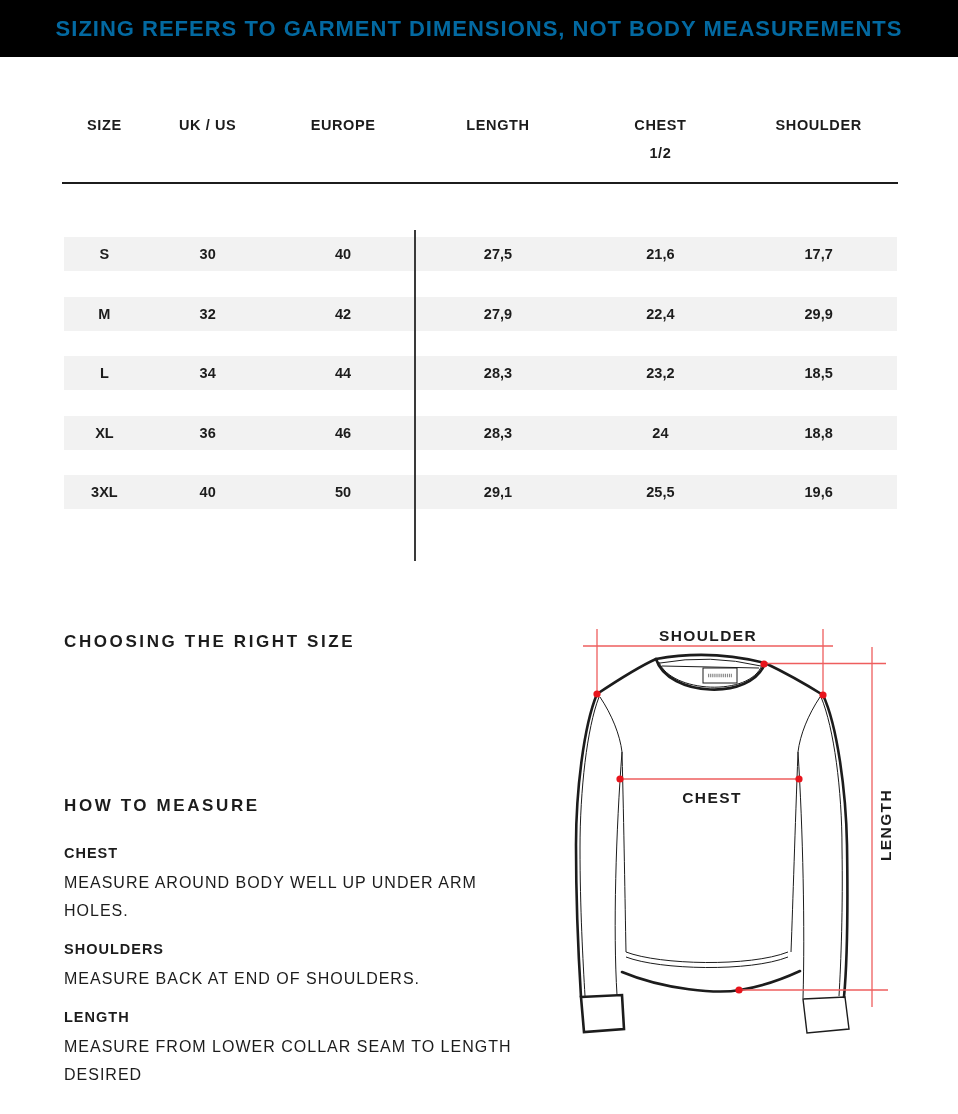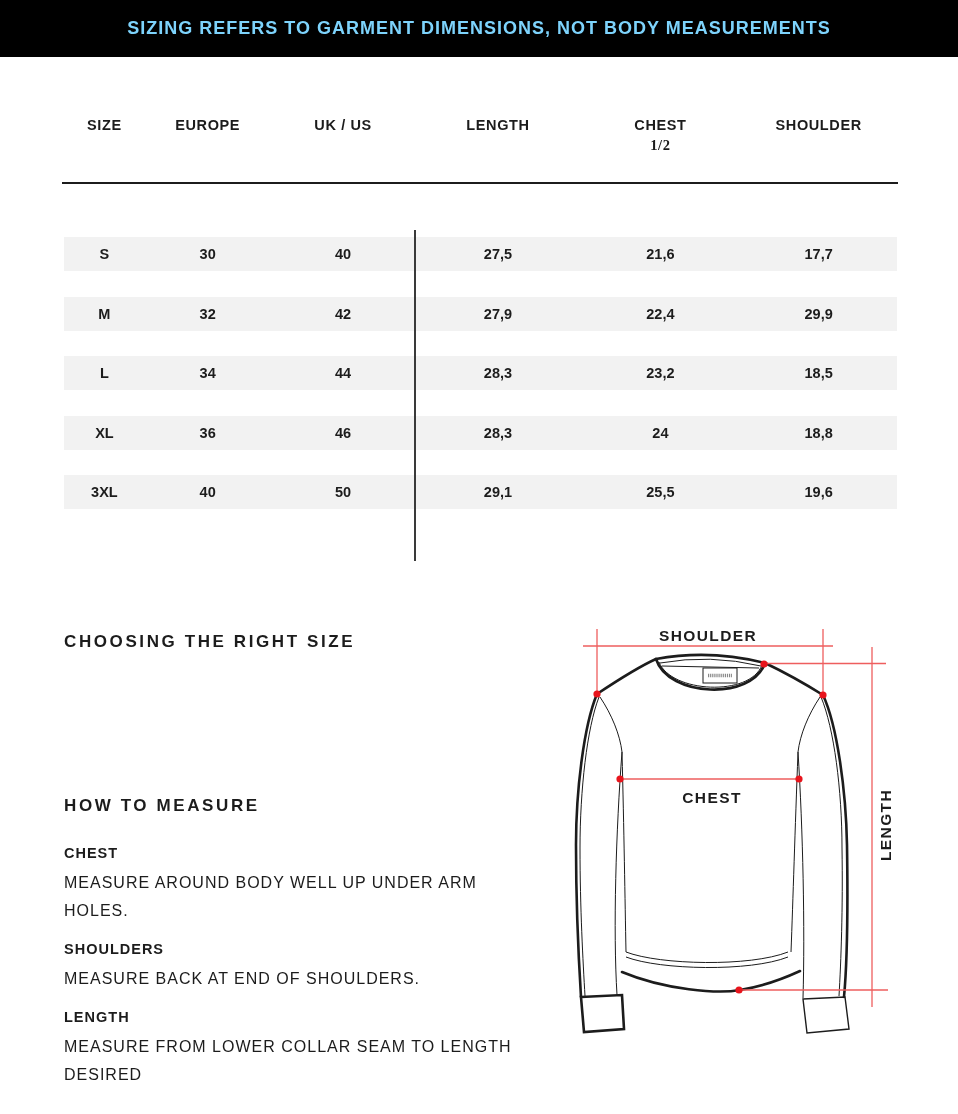--- a/index.html
+++ b/index.html
@@ -2,27 +2,27 @@
 <html><head>
 <meta charset="utf-8">
 <style>
   html,body{margin:0;padding:0;background:#ffffff;}
   body{font-family:"Liberation Sans", sans-serif;color:#1c1c1c;}
   .page{position:relative;width:958px;height:1114px;background:#ffffff;overflow:hidden;}
 
   
   .topbar{position:absolute;left:0;top:0;width:958px;height:57px;background:#000000;
           display:flex;align-items:center;justify-content:center;}
-  .topbar span{color:#7dd3fc;font-weight:bold;font-size:18px;letter-spacing:1px;white-space:nowrap;}
+  .topbar span{color:#0369a1;font-weight:bold;font-size:22px;letter-spacing:1px;white-space:nowrap;}
 
   
   .thead{position:absolute;left:64px;top:115px;width:833px;display:grid;
          grid-template-columns:9.7% 15.1% 17.4% 19.8% 19.2% 18.8%;}
   .th{text-align:center;font-weight:bold;font-size:14.5px;letter-spacing:0.6px;line-height:20px;}
-  .th .l2{display:block;font-family:Liberation Serif, serif;}
+  .th .l2{display:block;margin-top:8px;}
   .rule{position:absolute;left:62px;top:182px;width:836px;height:2px;background:#1c1c1c;}
   .rows{position:absolute;left:64px;top:237px;width:833px;}
   .trow{display:grid;grid-template-columns:9.7% 15.1% 17.4% 19.8% 19.2% 18.8%;
         height:34px;margin-bottom:25.5px;background:#f2f2f2;align-items:center;}
   .td{text-align:center;font-weight:bold;font-size:14.5px;}
   .vdivider{position:absolute;left:414px;top:230px;width:2px;height:331px;background:#3a3a3a;}
 
   
   .sec-h{position:absolute;left:64px;font-size:17px;font-weight:bold;letter-spacing:2.6px;white-space:nowrap;}
   .choosing-h{top:632px;}
@@ -42,22 +42,22 @@
 <body>
 
 <div class="page">
 
   <div class="topbar">
     <span>SIZING REFERS TO GARMENT DIMENSIONS, NOT BODY MEASUREMENTS</span>
   </div>
 
   <div class="thead">
     <div class="th"><span>SIZE</span></div>
+    <div class="th"><span>UK / US</span></div>
     <div class="th"><span>EUROPE</span></div>
-    <div class="th"><span>UK / US</span></div>
     <div class="th"><span>LENGTH</span></div>
     <div class="th"><span>CHEST</span><span class="l2">1/2</span></div>
     <div class="th"><span>SHOULDER</span></div>
   </div>
   <div class="rule"></div>
 
   <div class="rows">
     <div class="trow">
       <div class="td">S</div>
       <div class="td">30</div>

